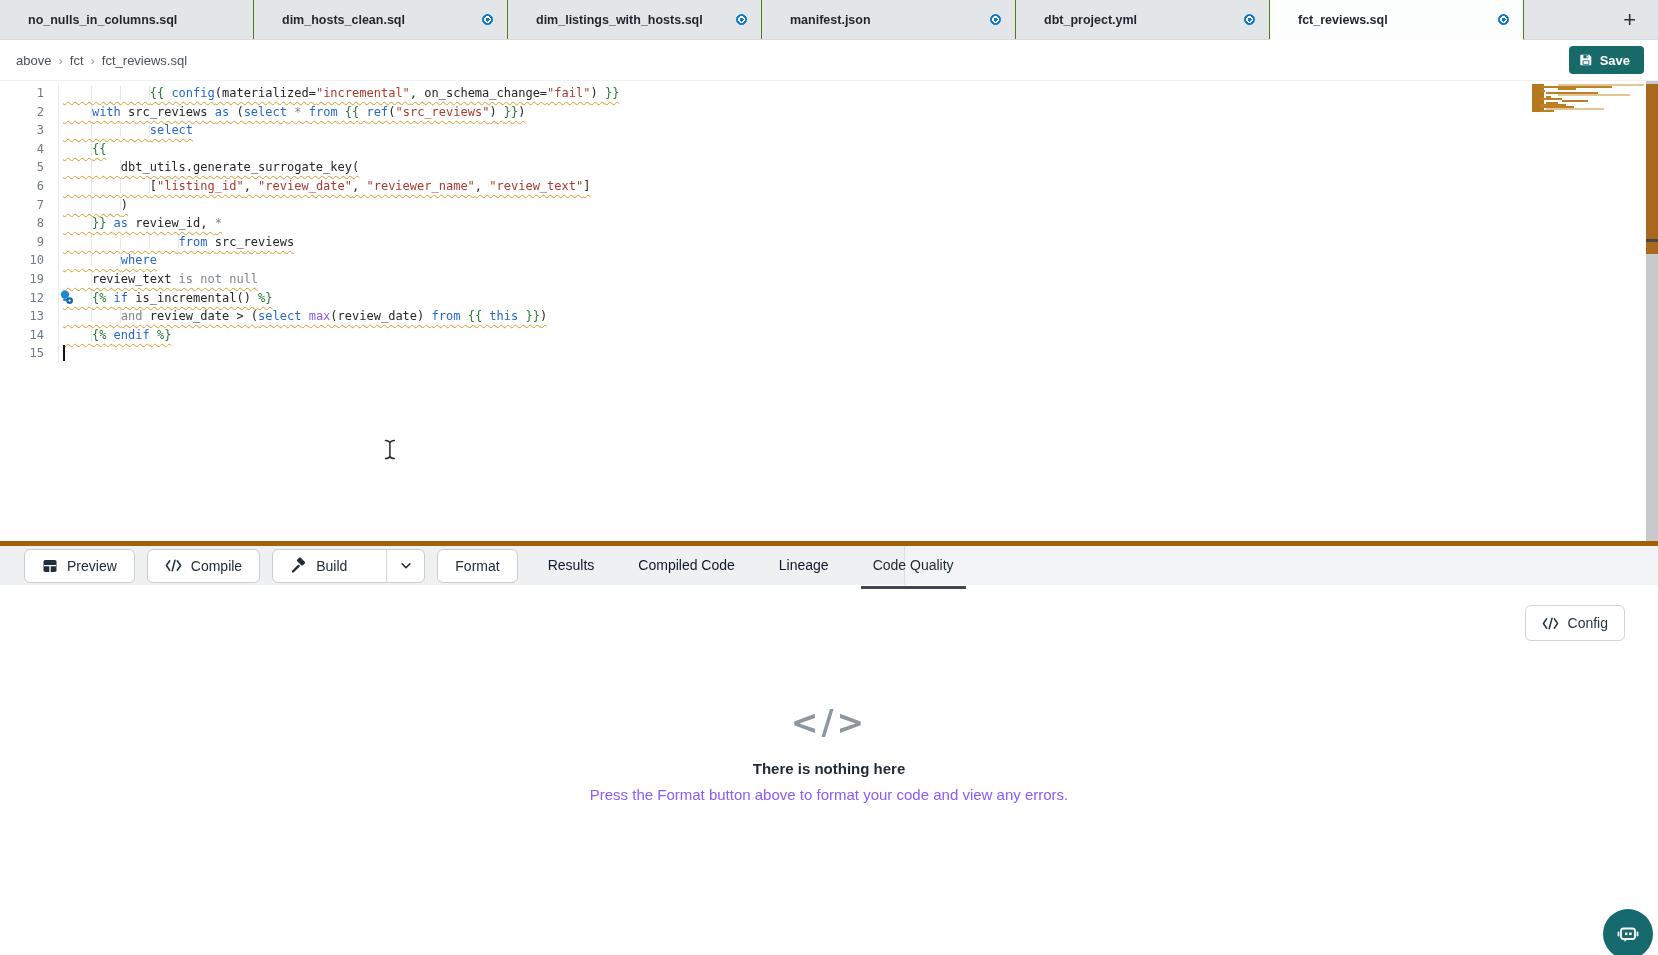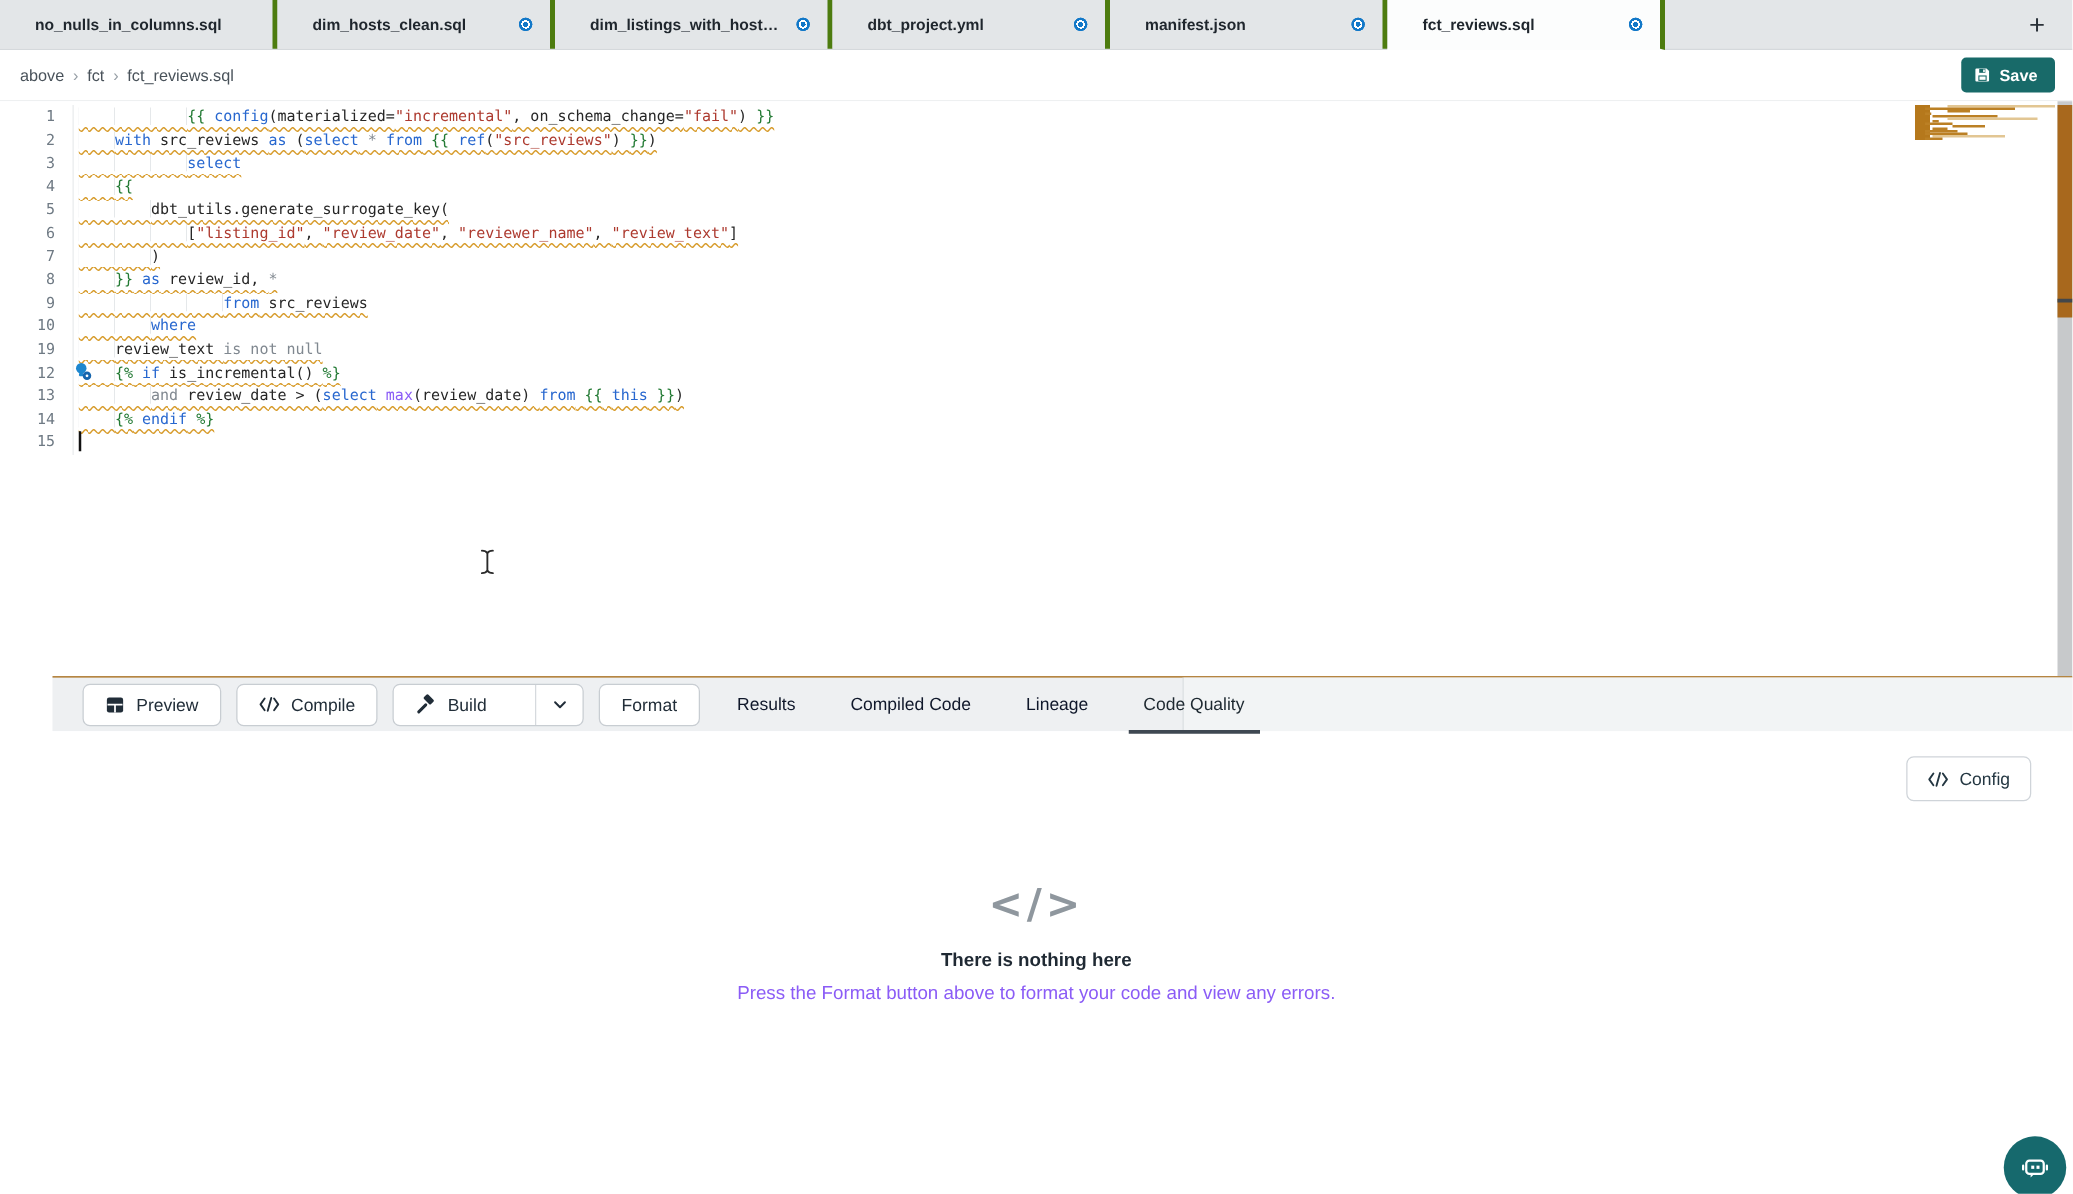--- a/index.html
+++ b/index.html
@@ -3,22 +3,22 @@
 <meta charset="utf-8">
 <style>
   * { margin:0; padding:0; box-sizing:border-box; }
   html,body { width:1658px; height:955px; overflow:hidden; background:#fff;
               font-family:"Liberation Sans", sans-serif; }
   .app { position:relative; width:1658px; height:955px; }
 
   
   .tabbar { height:40px; background:#e3e6e8; display:flex; align-items:stretch;
             border-bottom:1px solid #d5d9dc; }
-  .ftab { width:222px; display:flex; align-items:center; padding:0 14px 0 28px;
-          border-right:4px solid #4d7c0f; font-size:12.5px; font-weight:600;
+  .ftab { width:254px; display:flex; align-items:center; padding:0 14px 0 28px;
+          border-right:1px solid #4d7c0f; font-size:12.5px; font-weight:600;
           color:#1f262d; cursor:pointer; background:#e3e6e8; position:relative; }
   .ftab.active { background:#fcfdfd; border-bottom:1px solid #fcfdfd; margin-bottom:-1px; }
   .ftab .lbl { flex:1 1 auto; overflow:hidden; white-space:nowrap; text-overflow:ellipsis; }
   .dot { flex:0 0 11px; width:11px; height:11px; border-radius:50%; margin-left:10px;
          background:radial-gradient(circle at 50% 50%, #1278c8 0 2px, #ffffff 2px 3.4px, #1278c8 3.4px 5.5px, transparent 5.6px); }
   .newtab { flex:1; display:flex; align-items:center; justify-content:flex-end;
             padding-right:22px; font-size:22px; color:#2a3138; cursor:pointer; }
 
   
   .crumbbar { height:41px; background:#fff; display:flex; align-items:center;
@@ -51,22 +51,22 @@
            vertical-align:middle; margin-top:-2px; }
   .bulb { position:absolute; left:58px; top:208px; width:17px; height:17px; cursor:pointer; }
   .minimap { position:absolute; right:14px; top:3px; width:112px; height:28px; }
   .minimap .bar { position:absolute; height:2px; }
   .ruler { position:absolute; right:0; top:0; width:12px; height:460px; background:#c7c9cb; }
   .ruler .warn { position:absolute; left:0; top:3px; width:12px; height:170px; background:#a8681d; }
   .ruler .thumbline { position:absolute; left:0; top:158px; width:12px; height:3px; background:#43474b; }
   .ibeam { position:absolute; left:384px; top:358px; }
 
   
-  .toolbar { position:relative; height:44px; background:#eef0f2; border-top:1px solid #a16207;
-             display:flex; align-items:center;margin-left:42px; }
+  .toolbar { position:relative; height:44px; background:#eef0f2; border-top:5px solid #a16207;
+             display:flex; align-items:center; }
   .toolbar .rightshade { position:absolute; left:905px; top:0; bottom:0; right:0; background:#f2f4f5; }
   .toolbar .vdiv { position:absolute; left:904px; top:0; bottom:0; width:1px; background:#dcdfe2; }
   .btnrow { display:flex; align-items:center; gap:12px; margin-left:24px; position:relative; z-index:1; }
   .tbtn { height:34px; background:#fff; border:1px solid #c8cdd2; border-radius:6px;
           display:flex; align-items:center; gap:9px; padding:0 17px; font-size:14px;
           color:#212d38; cursor:pointer; font-family:"Liberation Sans",sans-serif; }
   .splitbtn { display:flex; height:34px; background:#fff; border:1px solid #c8cdd2;
               border-radius:6px; overflow:hidden;gap:22px; }
   .splitbtn .main { display:flex; align-items:center; gap:9px; padding:0 17px; font-size:14px;
                     color:#212d38; cursor:pointer; }
@@ -106,25 +106,25 @@
         </div>
         <div class="ftab">
           <span class="lbl">dim_hosts_clean.sql</span>
           <span class="dot"></span>
         </div>
         <div class="ftab">
           <span class="lbl">dim_listings_with_hosts.sql</span>
           <span class="dot"></span>
         </div>
         <div class="ftab">
+          <span class="lbl">manifest.json</span>
+          <span class="dot"></span>
+        </div>
+        <div class="ftab">
           <span class="lbl">dbt_project.yml</span>
-          <span class="dot"></span>
-        </div>
-        <div class="ftab">
-          <span class="lbl">manifest.json</span>
           <span class="dot"></span>
         </div>
         <div class="ftab active">
           <span class="lbl">fct_reviews.sql</span>
           <span class="dot"></span>
         </div>
       </div>
     <div class="newtab">+</div>
   </div>
 

